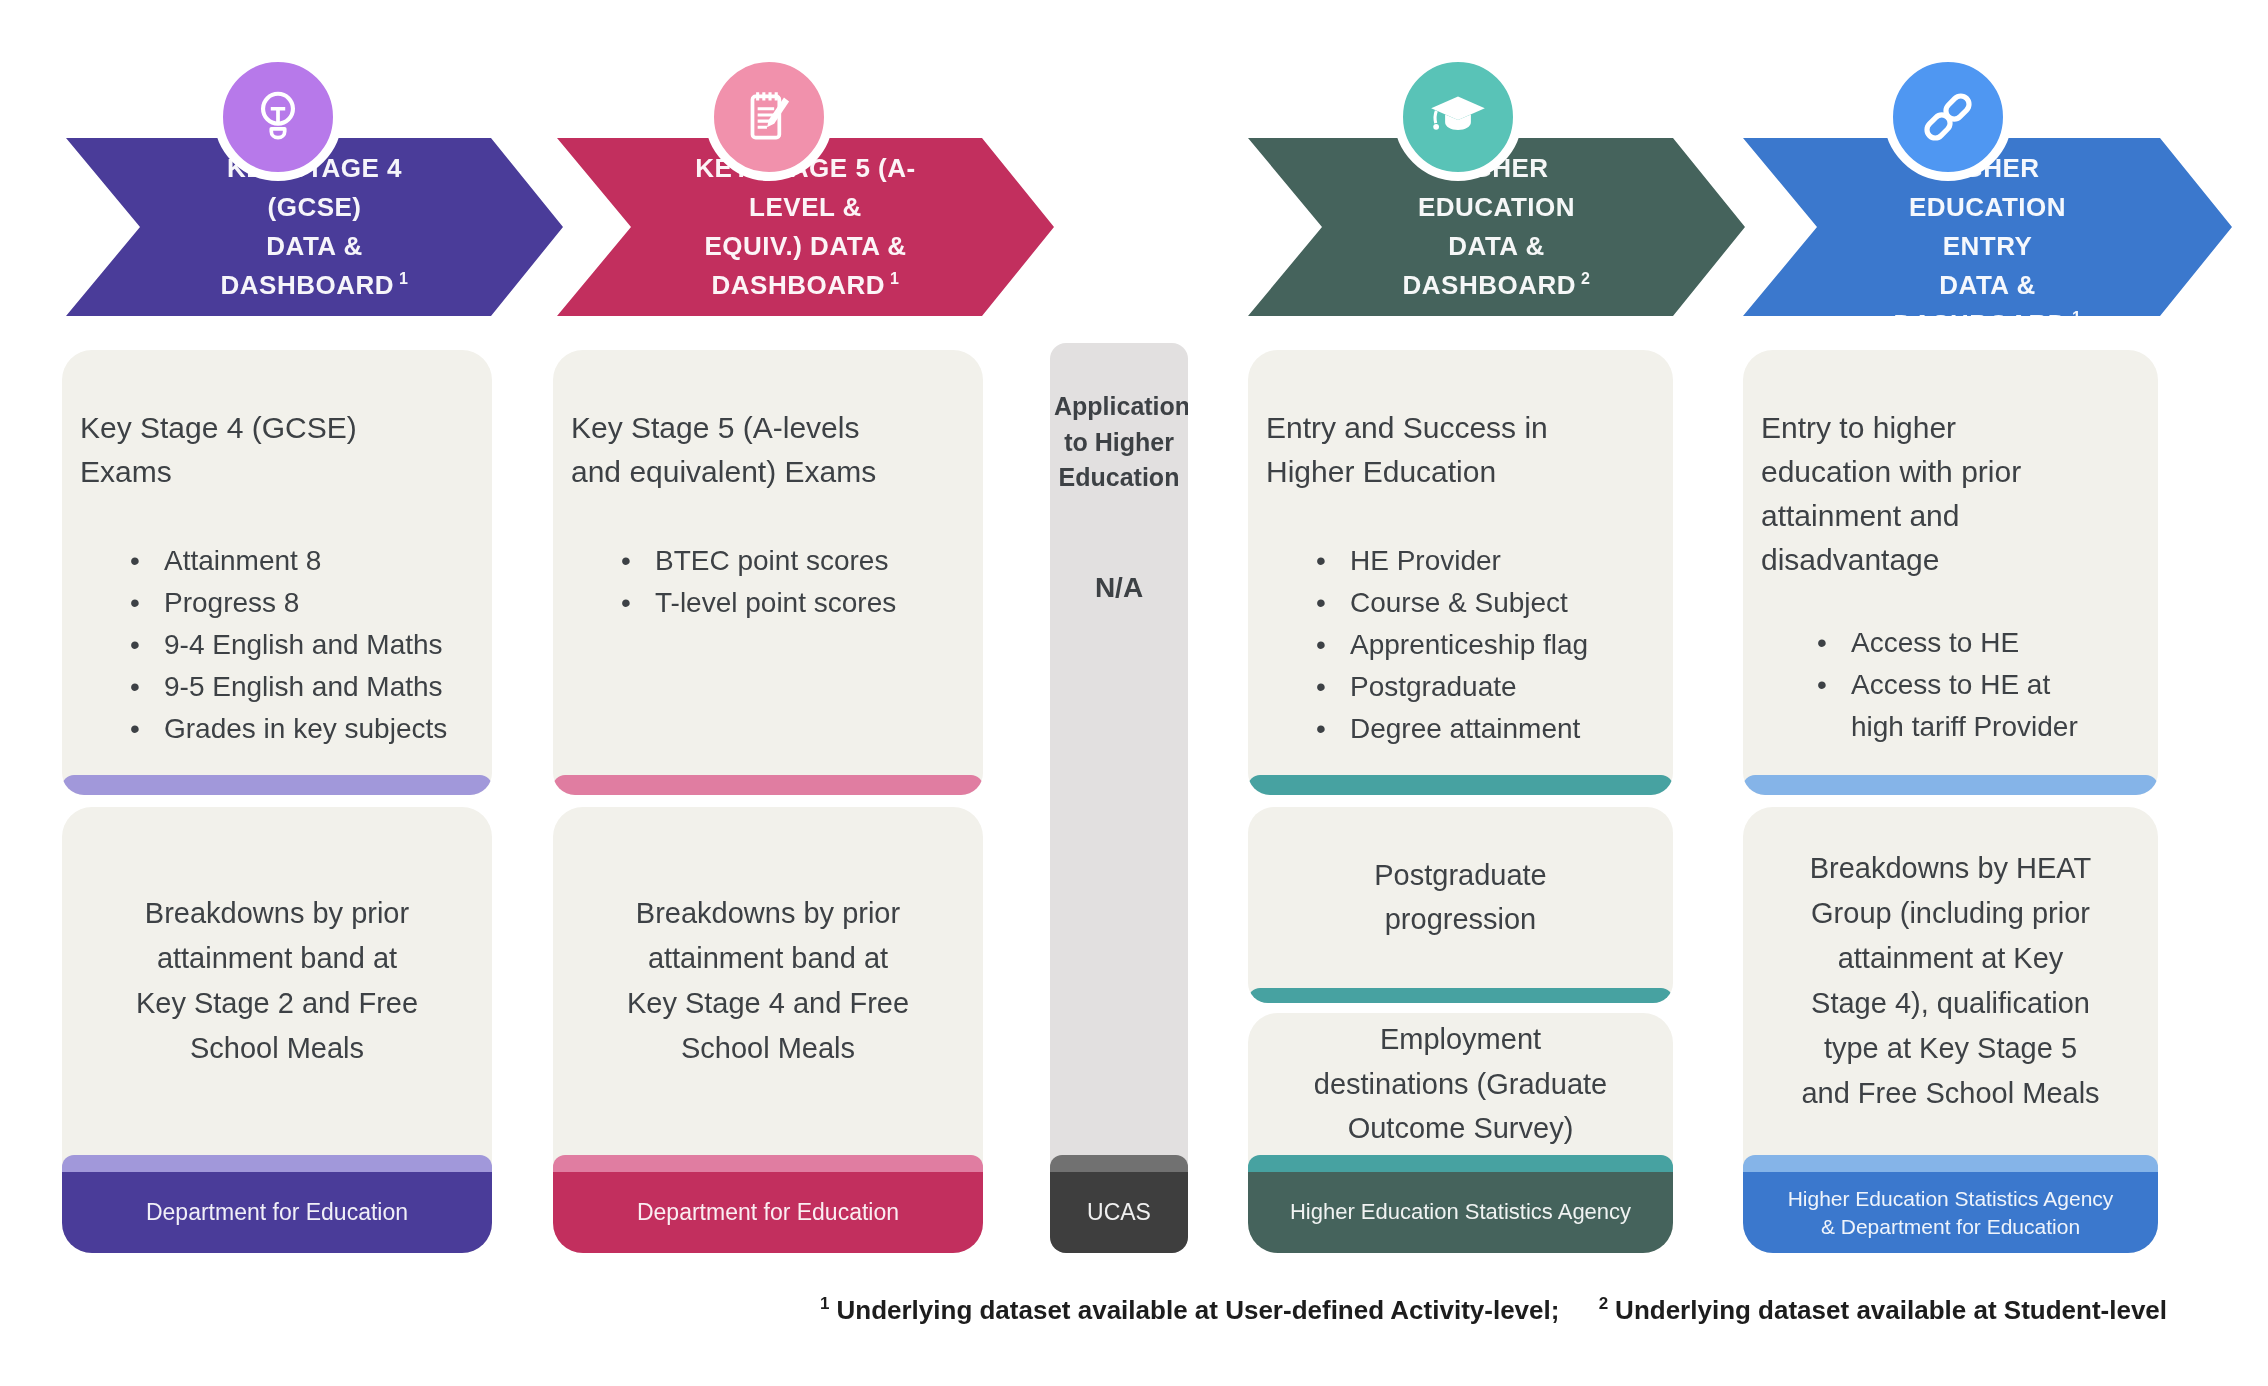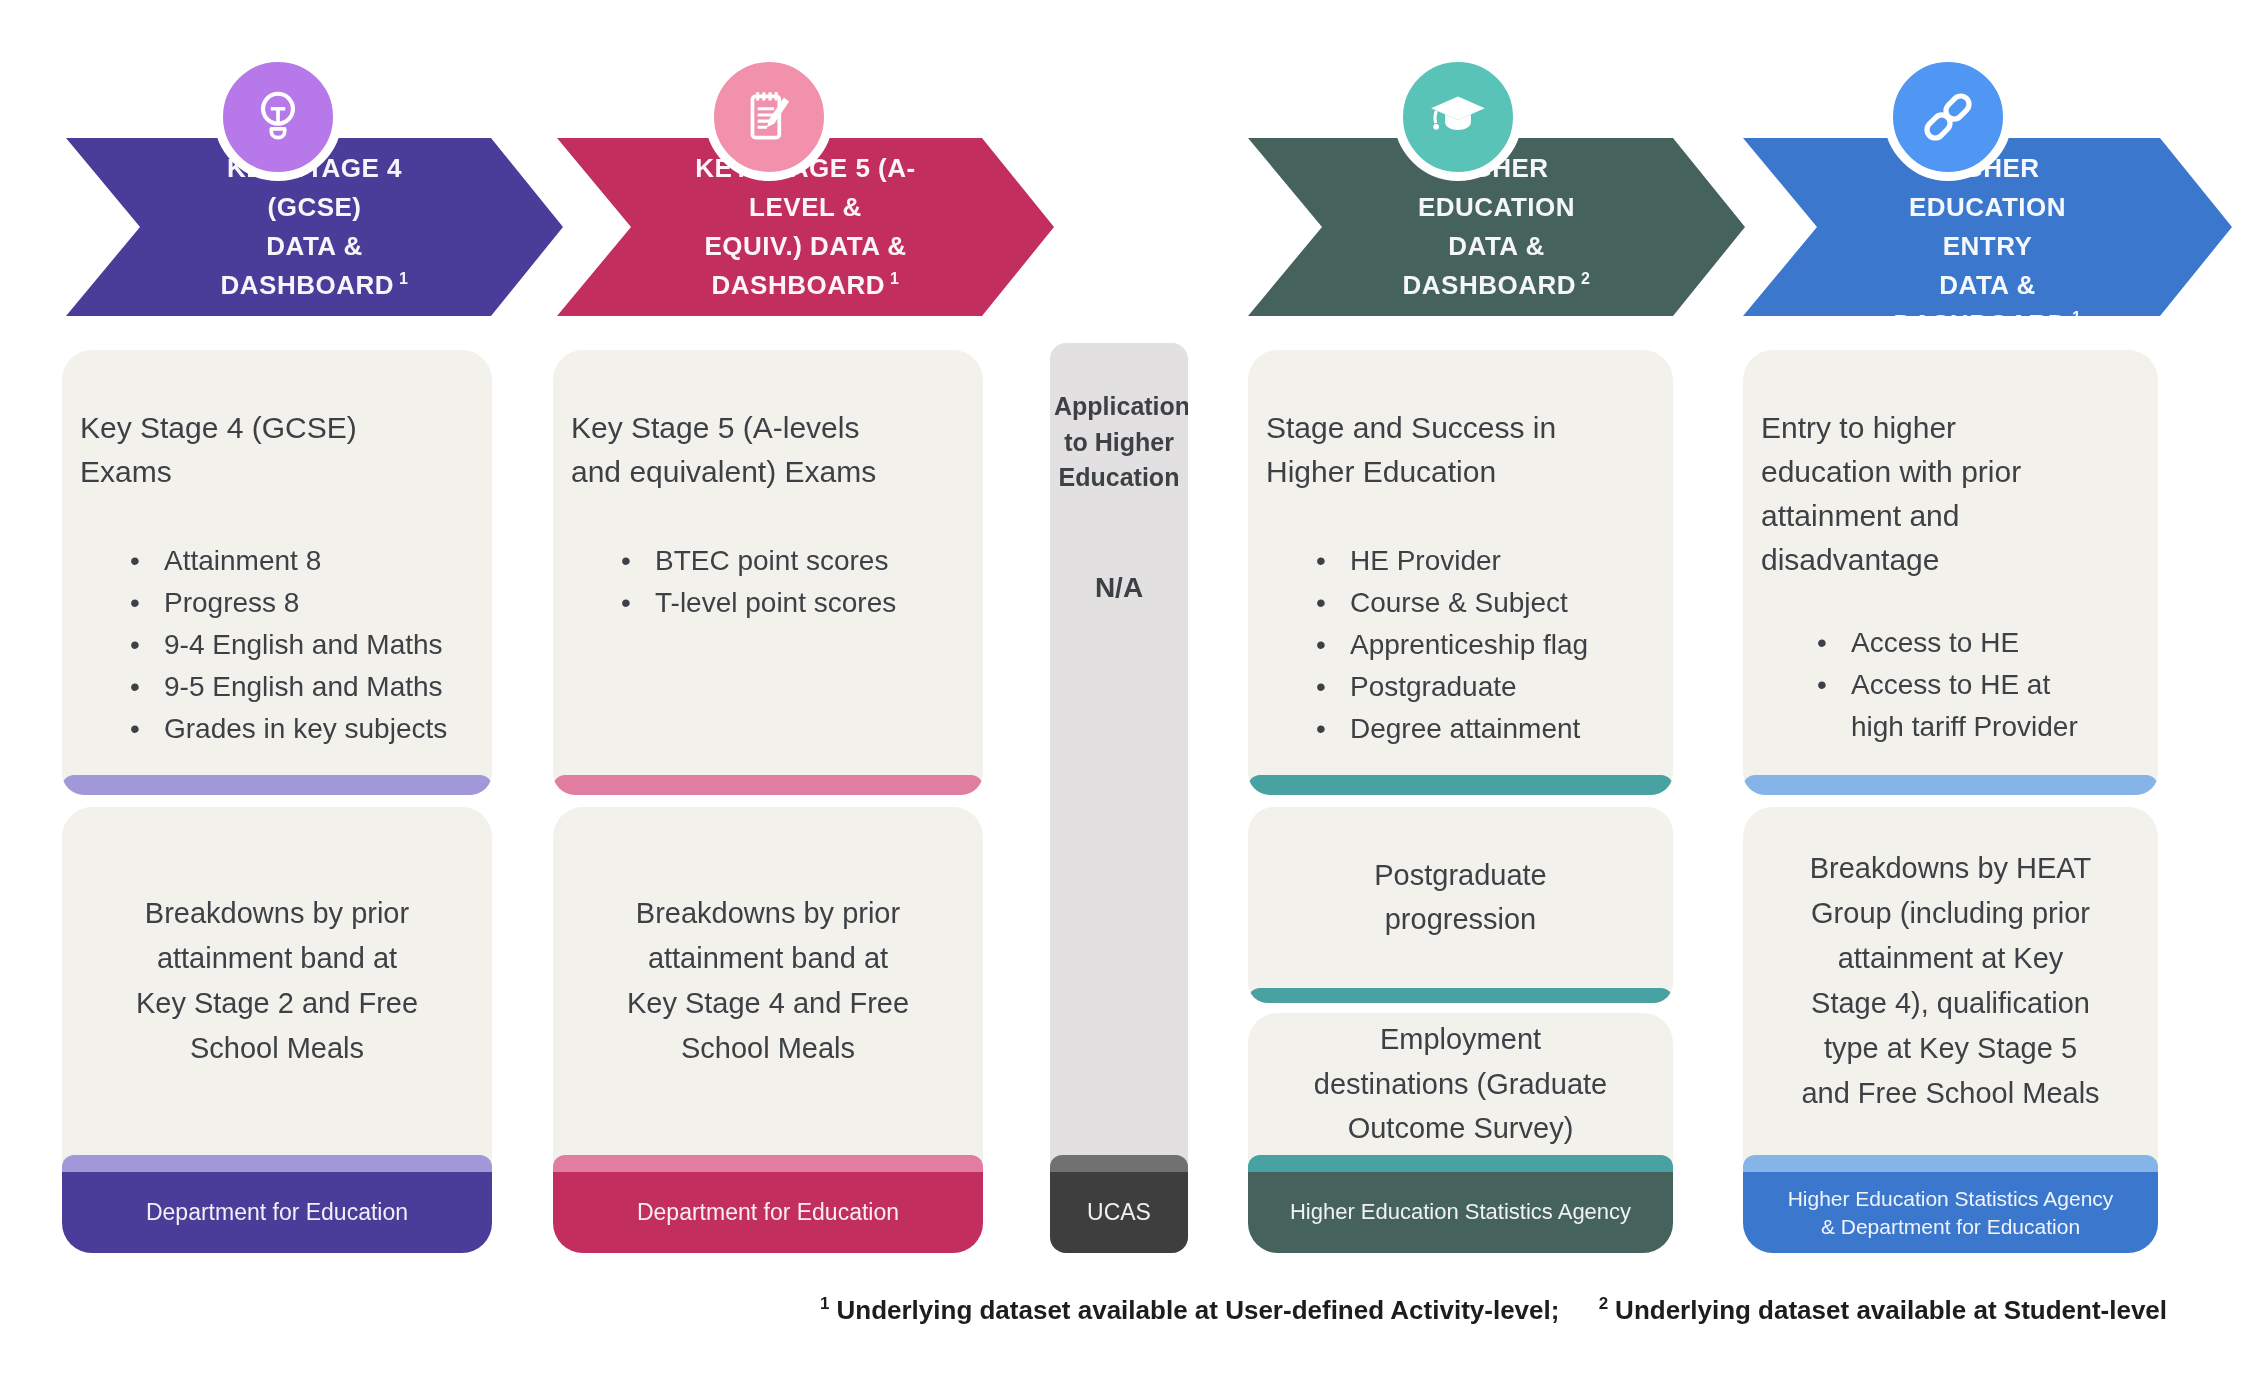--- a/index.html
+++ b/index.html
@@ -191,21 +191,21 @@
       <div class="gna">N/A</div>
       <div class="fblock">
         <div class="tint"></div>
         <div class="source">UCAS</div>
       </div>
     </section>
   </div>
 
   <div class="col c3" style="--dark: #45635c; --light: #47a2a1; --circle: #59c3b7;">
     <section class="seg seg-top">
-      <h3 class="card-heading">Stage and Success in
+      <h3 class="card-heading">Entry and Success in
 Higher Education</h3>
       <ul class="bullets">
         <li>HE Provider</li>
         <li>Course &amp; Subject</li>
         <li>Apprenticeship flag</li>
         <li>Postgraduate</li>
         <li>Degree attainment</li>
       </ul>
       <div class="divider"></div>
     </section>

